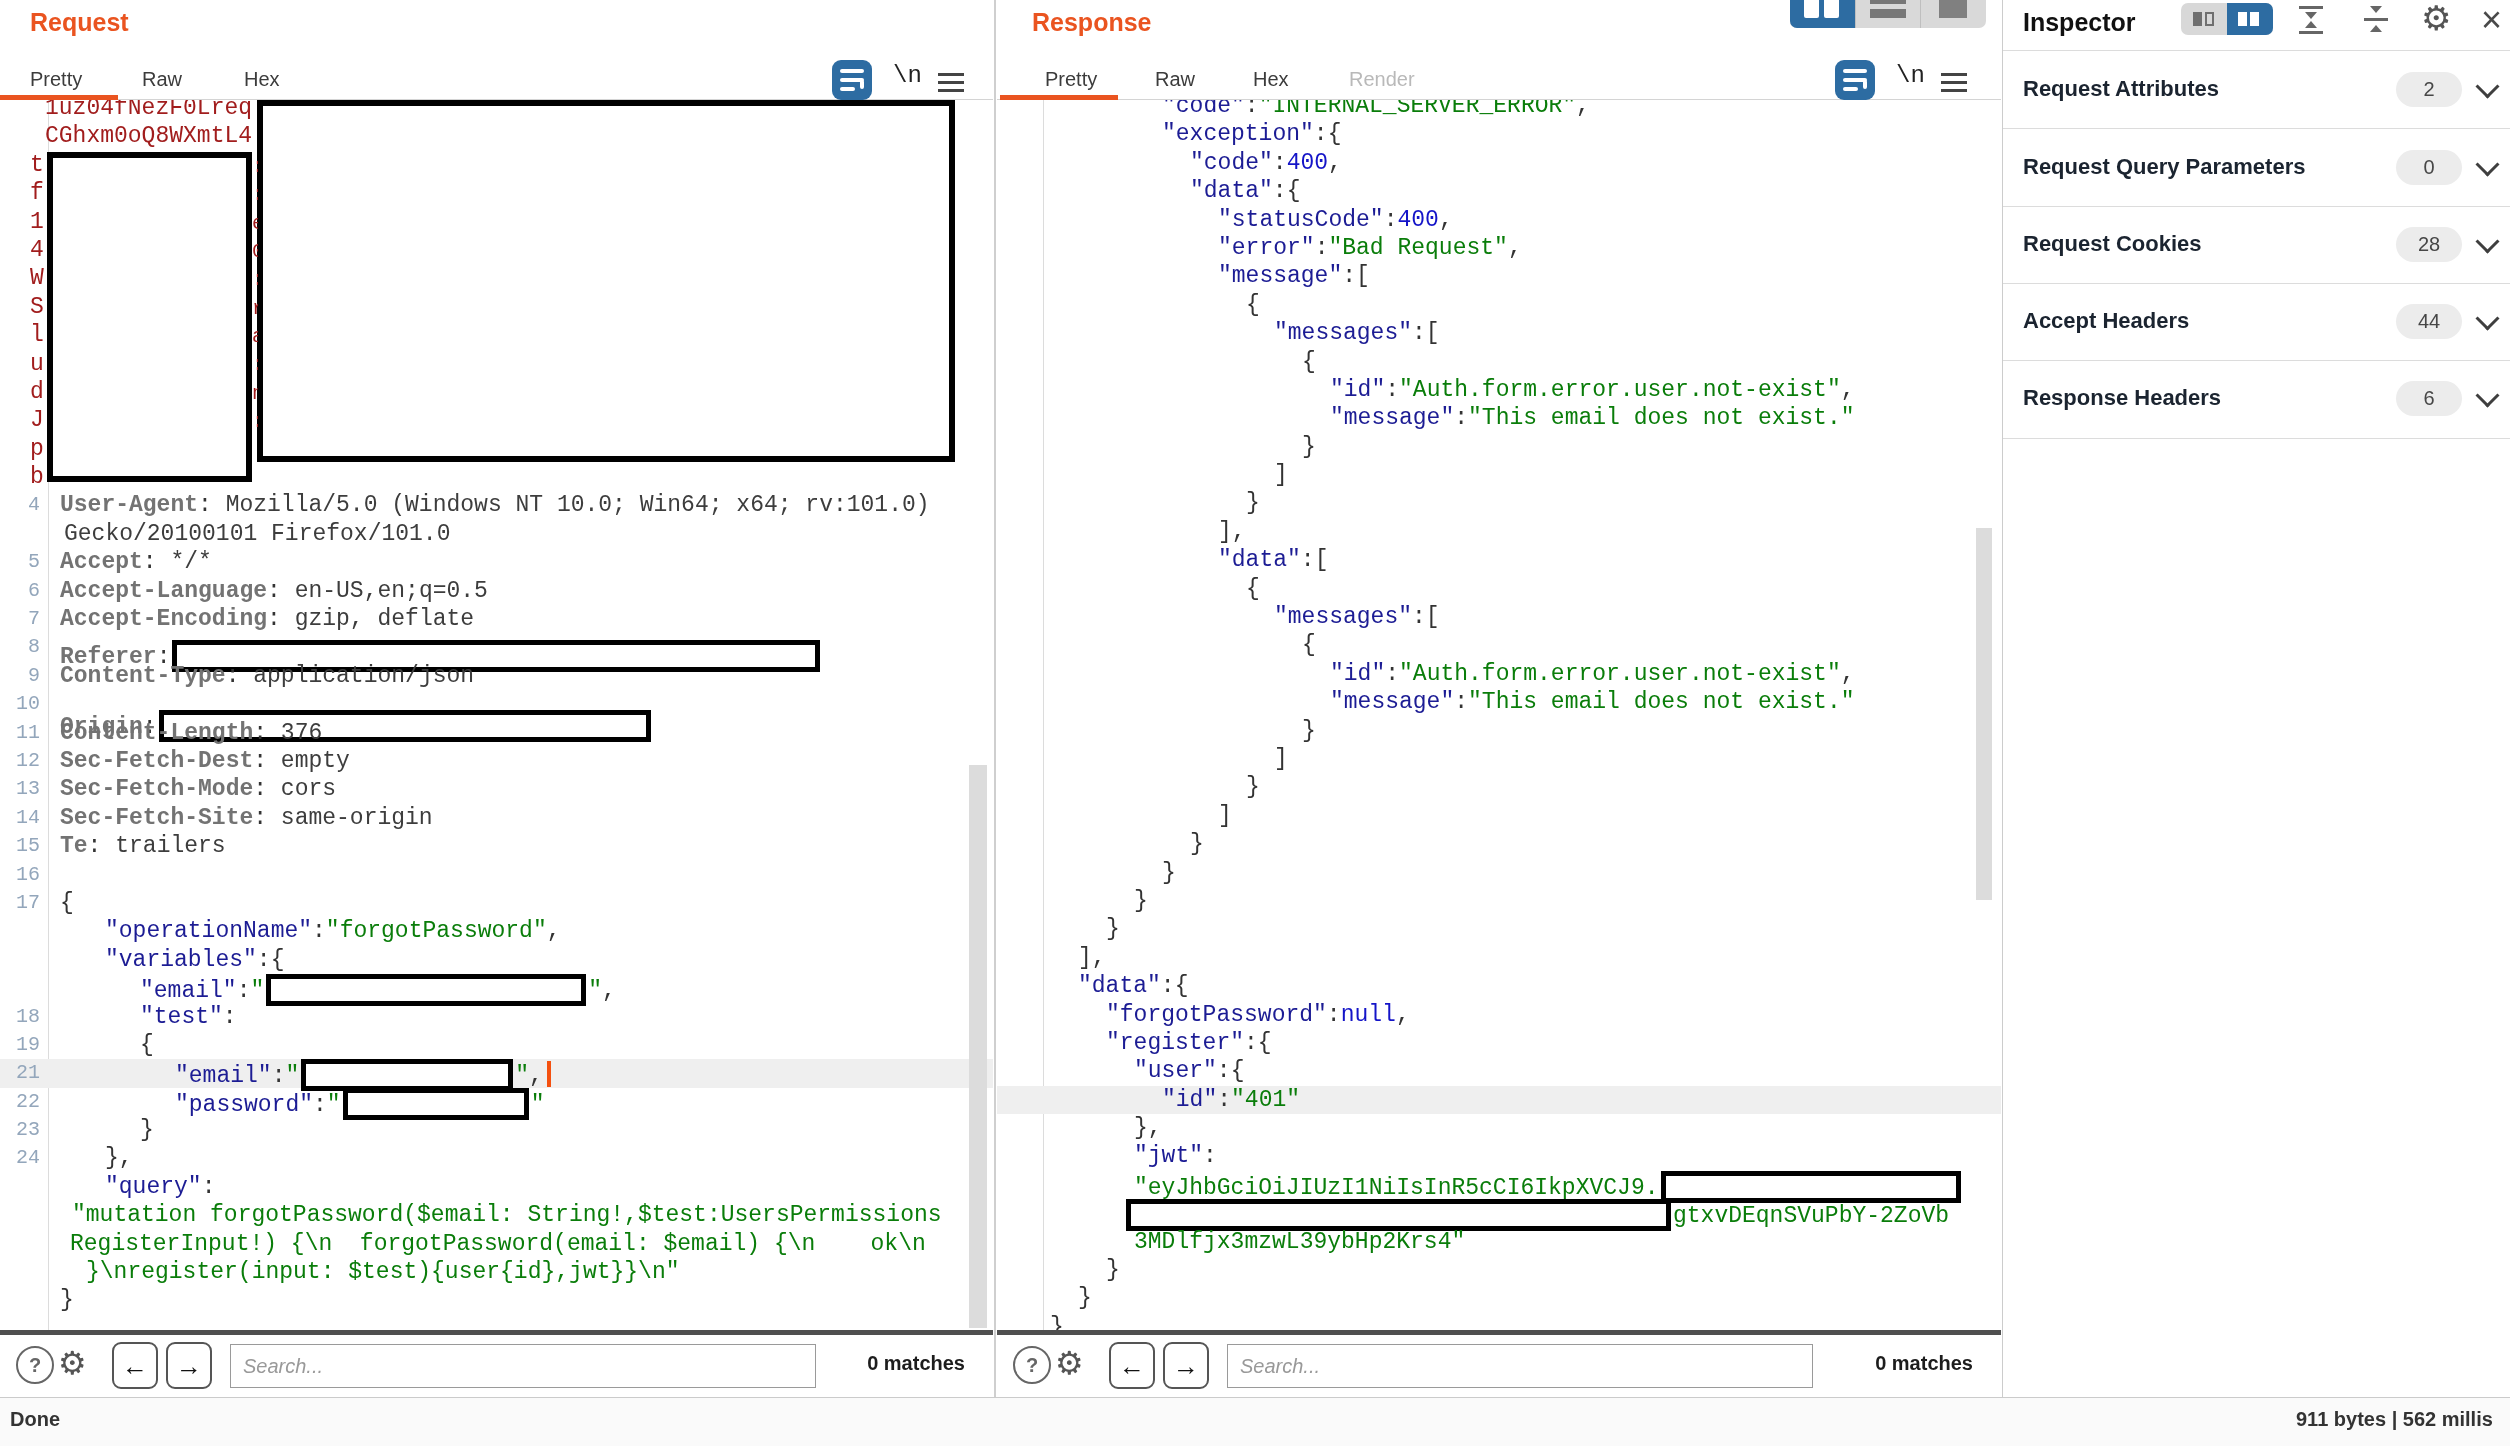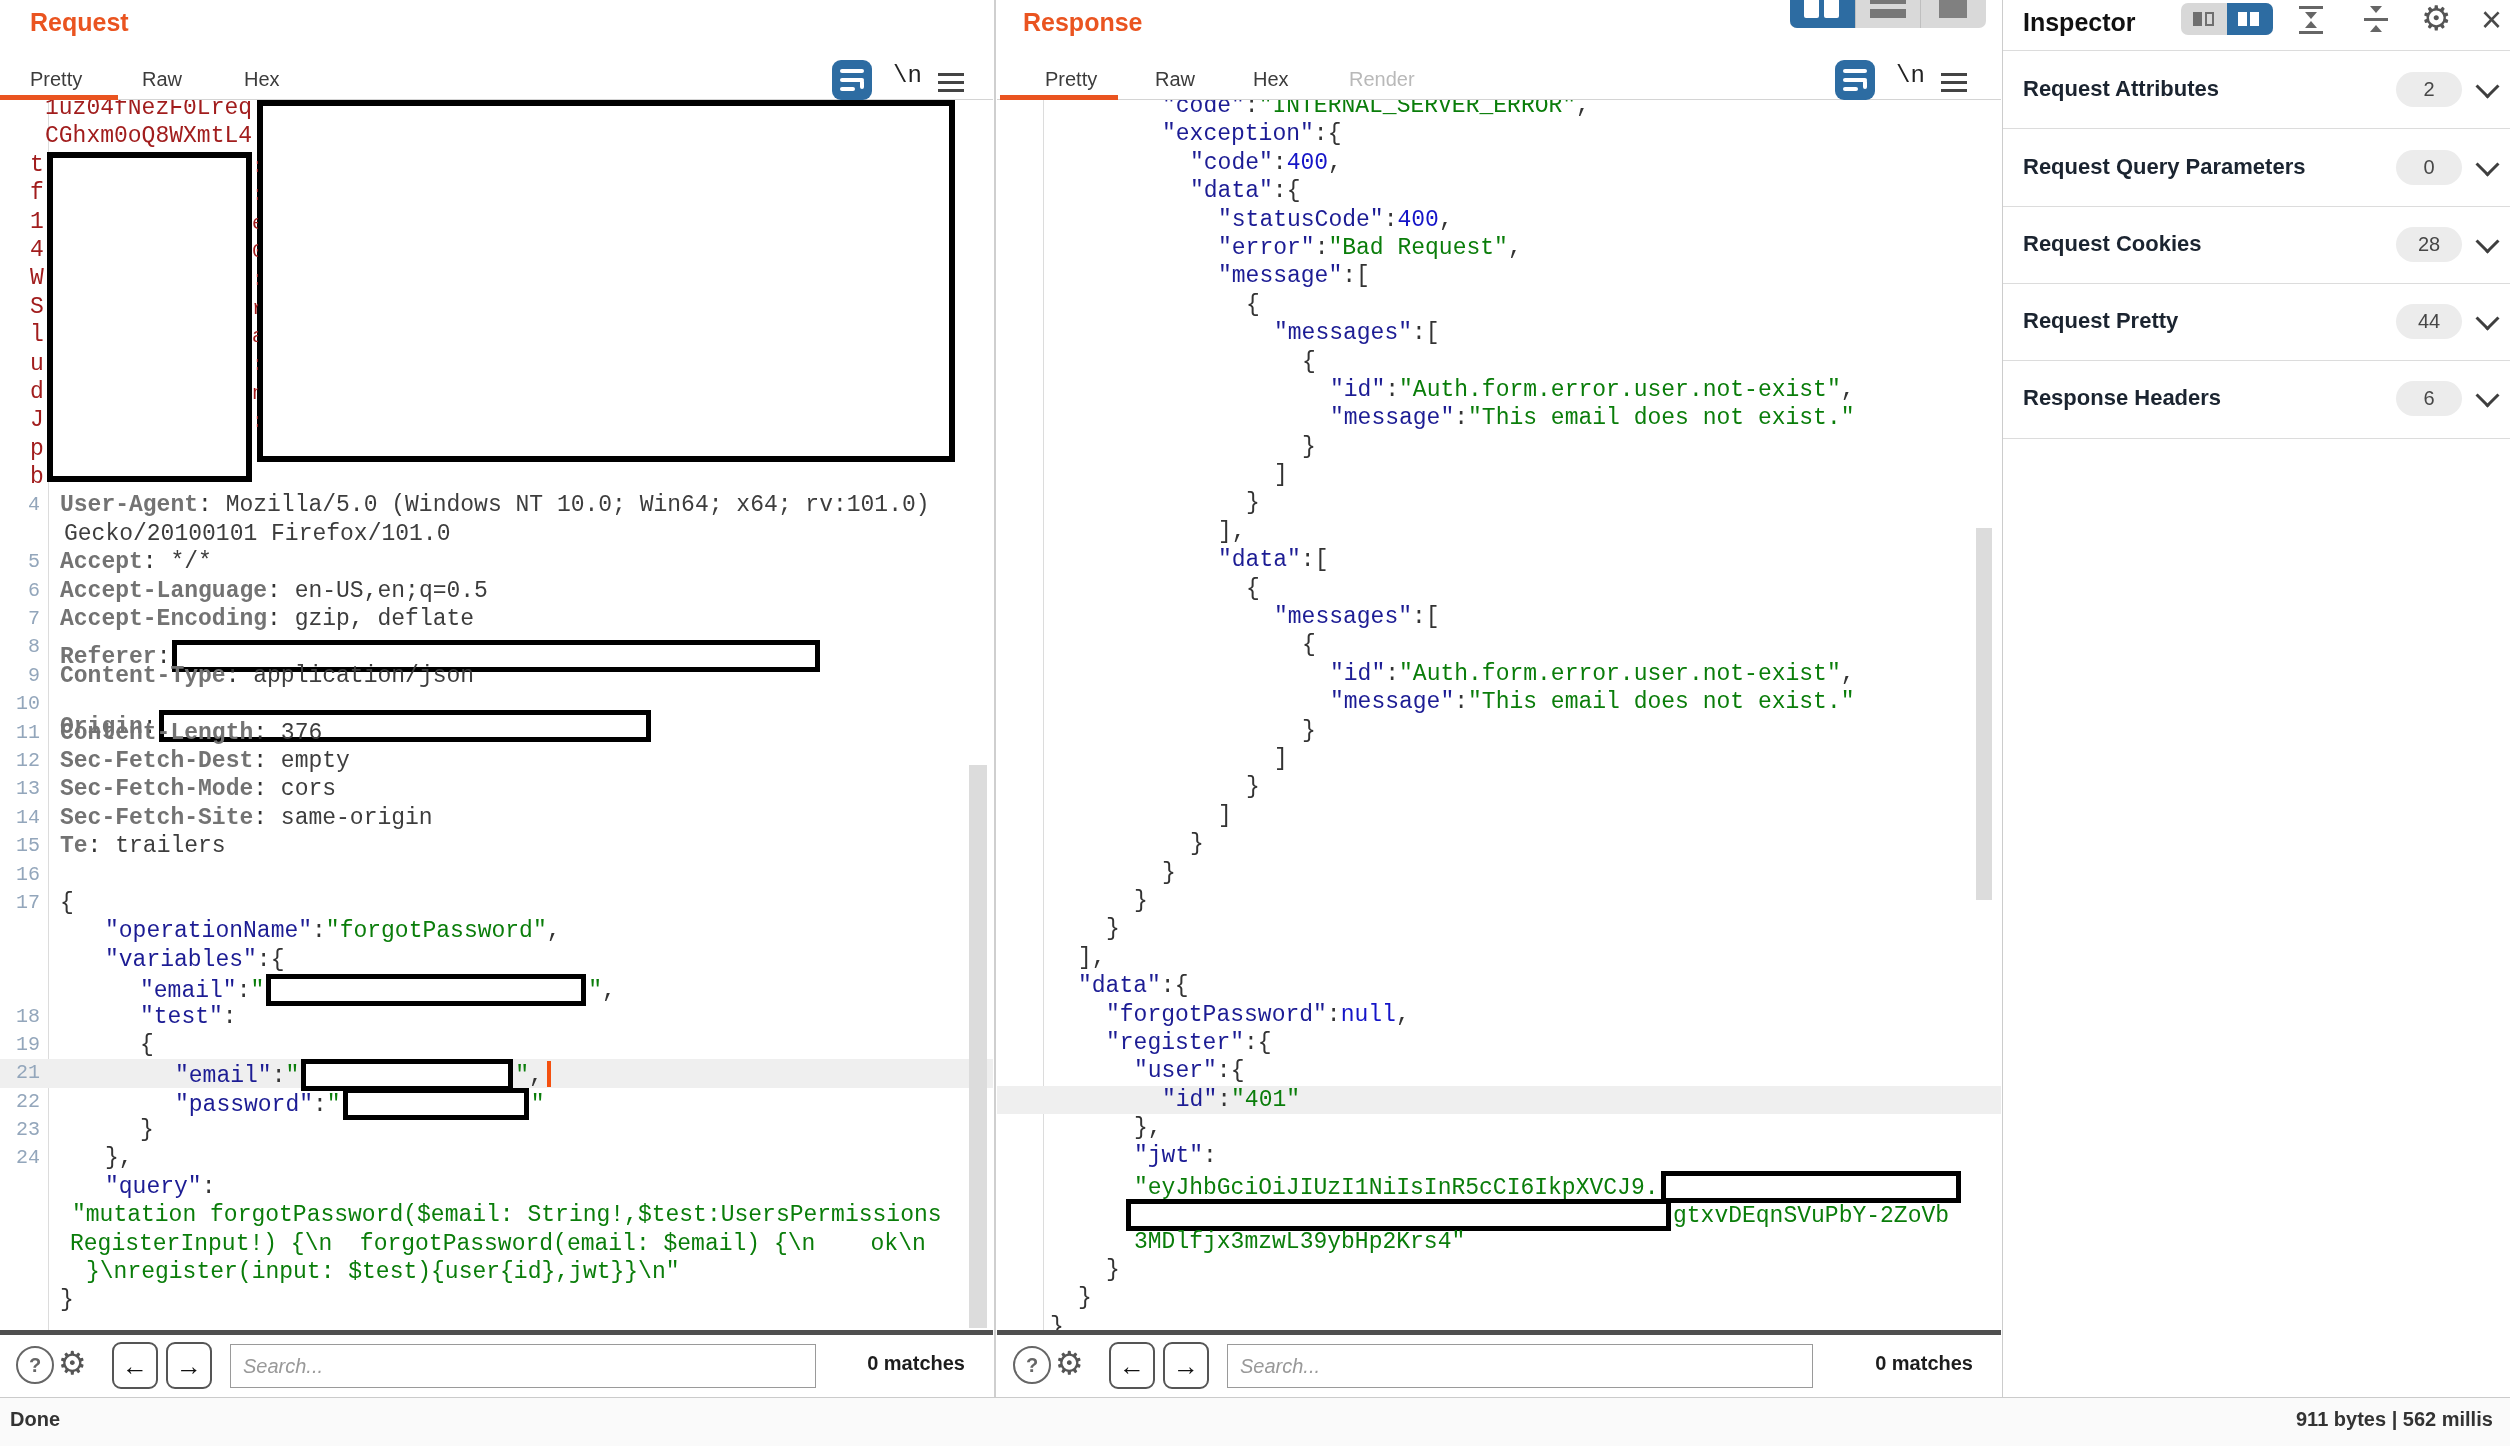--- a/index.html
+++ b/index.html
@@ -268,21 +268,21 @@
     <div class="navbtn" style="left:112px;">←</div>
     <div class="navbtn" style="left:166px;">→</div>
     <input class="searchbox" style="left: 230px;" placeholder="Search...">
     <div class="matches" style="right:28px;">0 matches</div>
   </div>
 </div>
 
 <div class="vdivider" style="left:994px;"></div>
 
 <div class="panel" id="response-panel" style="left:997px;width:1004px;">
-  <div class="ptitle" style="left:26px;">Response</div>
+  <div class="ptitle" style="left:35px;">Response</div>
   <div class="tabs" id="resp-tabs" style="left:0;width:1004px;">
       <span class="tab" style="left: 48px;">Pretty</span>
       <span class="tab" style="left: 158px;">Raw</span>
       <span class="tab" style="left: 256px;">Hex</span>
       <span class="tab disabled" style="left: 352px;">Render</span>
     </div>
   <div class="tabline"></div>
   <div class="underline" style="left:3px;width:118px;"></div>
 
   <span class="wrapicon" style="left:838px;top:60px;">
@@ -508,21 +508,21 @@
         <div class="seclabel">Request Query Parameters</div>
         <div class="badge">0</div>
         <div class="chev"></div>
       </div>
       <div class="section" style="top: 219px;">
         <div class="seclabel">Request Cookies</div>
         <div class="badge">28</div>
         <div class="chev"></div>
       </div>
       <div class="section" style="top: 296px;">
-        <div class="seclabel">Request Pretty</div>
+        <div class="seclabel">Accept Headers</div>
         <div class="badge">44</div>
         <div class="chev"></div>
       </div>
       <div class="section" style="top: 373px;">
         <div class="seclabel">Response Headers</div>
         <div class="badge">6</div>
         <div class="chev"></div>
       </div>
     </div>
 </div>

